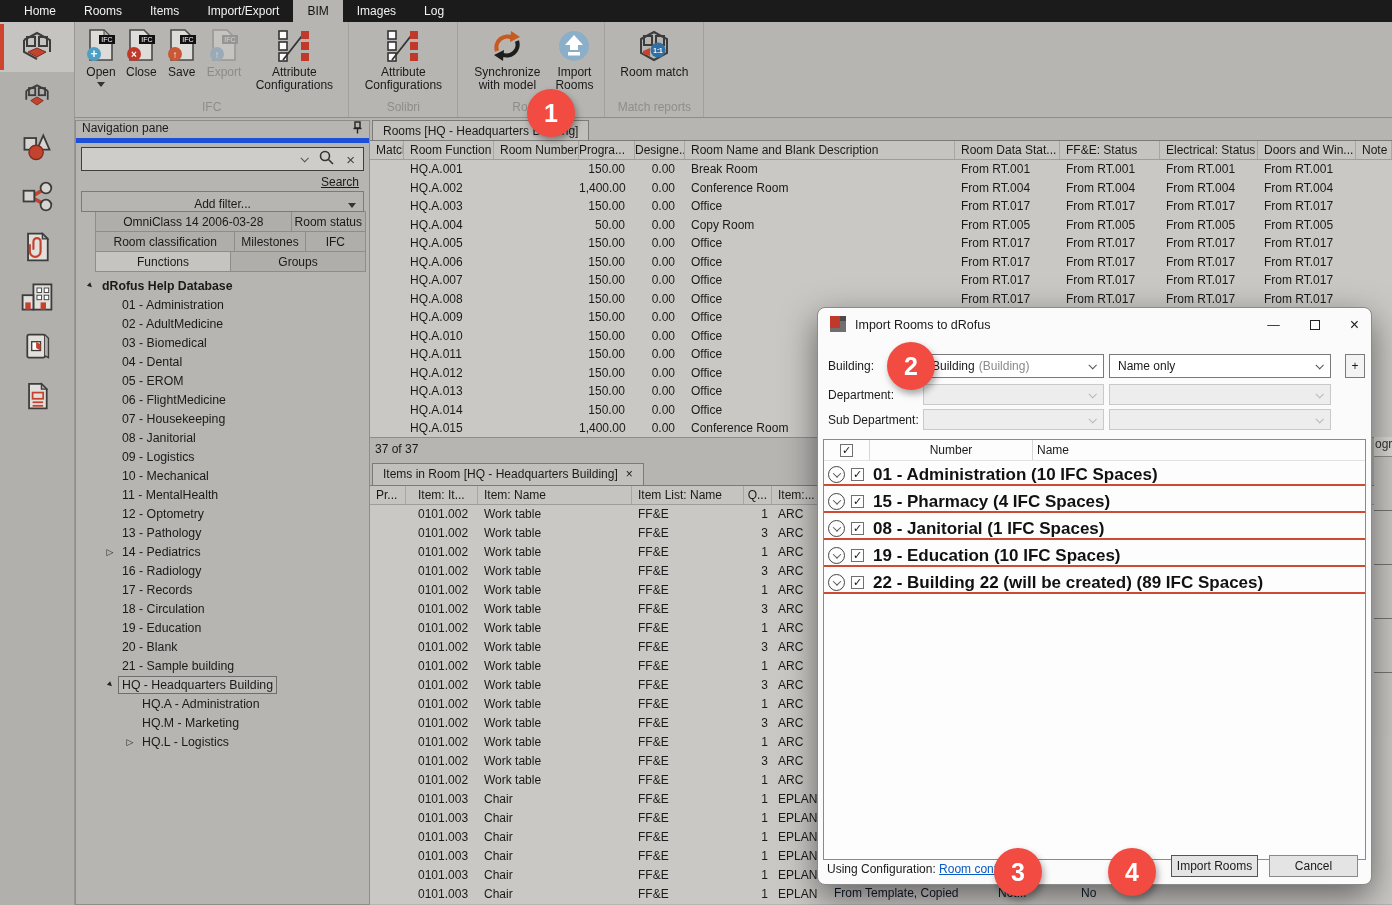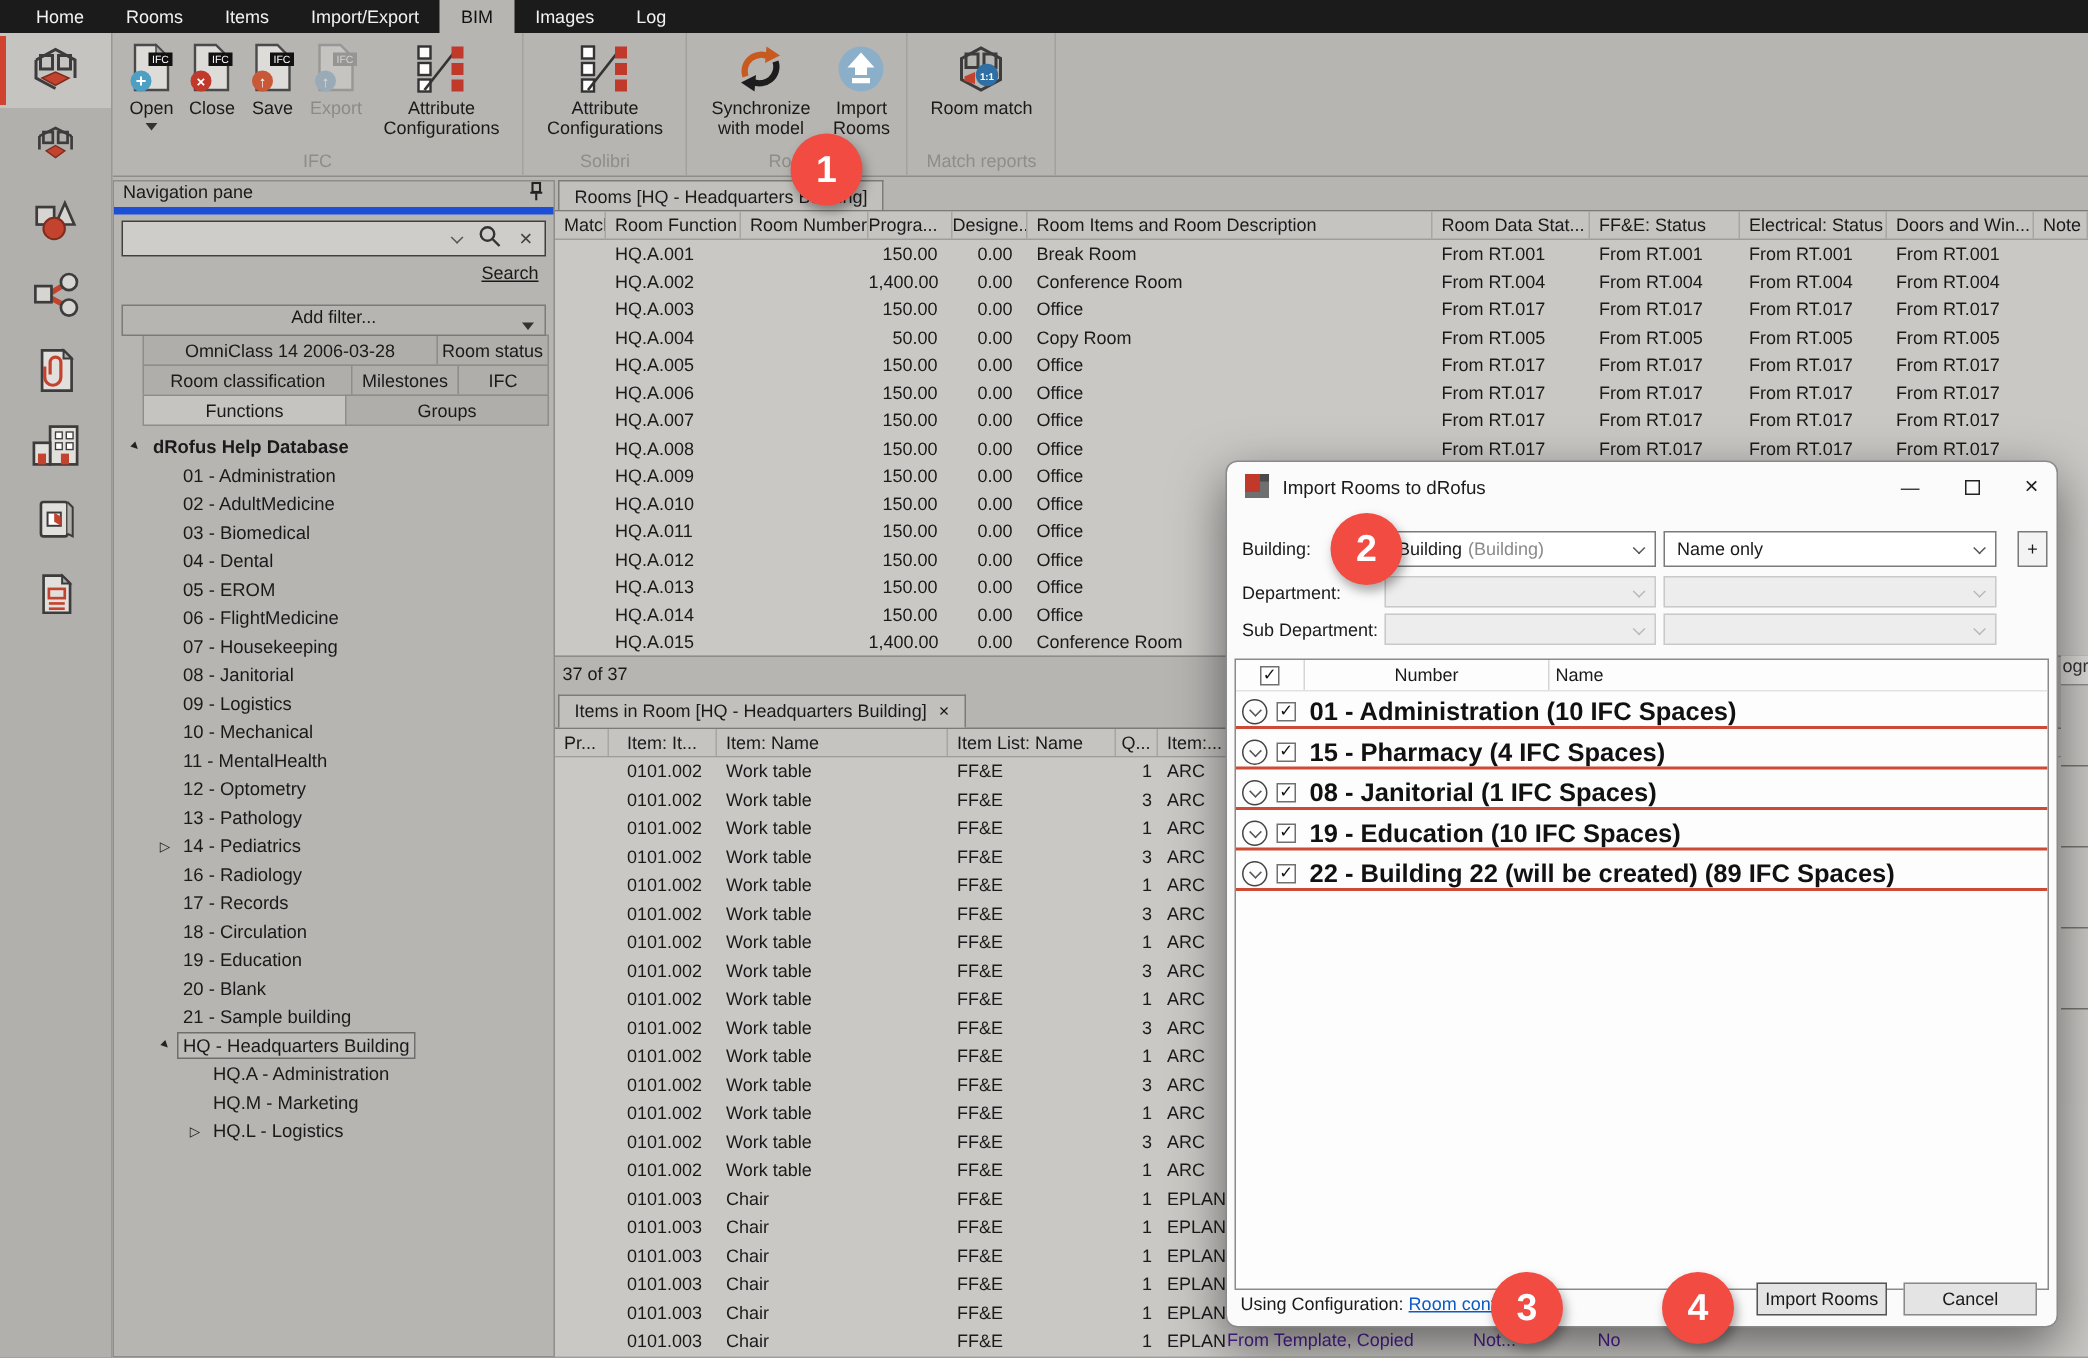--- a/index.html
+++ b/index.html
@@ -31,21 +31,21 @@
 
 
 .navpane{position:absolute;left:75px;top:120px;width:295px;bottom:0;background:#b7b5b2;border:1px solid #8f8d8a}
 .nptitle{height:22px;display:flex;align-items:flex-start;padding:0 6px;border-bottom:5px solid #1d4ed8}
 .nptitle .t{flex:1}
 .searchrow{margin:4px 5px 0;height:24px;background:#cfcdca;border:1px solid #3f3f3f;display:flex;align-items:center}
 .searchrow input{flex:1;border:none;background:transparent;outline:none;height:100%;padding:0 6px;font:inherit}
 .sicons{display:flex;align-items:center;gap:12px;padding-right:8px;color:#444}
 .chev{display:inline-block;width:6px;height:6px;border-right:1.6px solid #555;border-bottom:1.6px solid #555;transform:rotate(45deg) translateY(-1px)}
 .searchlink{text-align:right;padding:4px 10px 2px;text-decoration:underline}
-.addfilter{margin:12px 5px 0;height:21px;border:1px solid #7d7b78;position:relative;display:flex;align-items:flex-start;justify-content:center;background:#b7b5b2}
+.addfilter{margin:0 5px 0;height:21px;border:1px solid #7d7b78;position:relative;display:flex;align-items:flex-end;justify-content:center;background:#b7b5b2}
 .addfilter .caret{position:absolute;right:7px;top:8px}
 .ntrow{display:flex;margin:0 3px;margin-top:-1px}
 .ntrow:first-of-type{margin-top:8px}
 .ntab{flex:1;border:1px solid #8f8d8a;background:#b0aeab;height:21px;display:flex;align-items:center;justify-content:center;margin-left:-1px;cursor:default}
 .ntab:first-child{margin-left:16px}
 .ntab.active{background:#c6c4c1}
 .ntrow1 .ntab:nth-child(1){flex:2.65}
 .ntrow2 .ntab:nth-child(1){flex:2.1}.ntrow2 .ntab:nth-child(2){flex:1.05}.ntrow2 .ntab:nth-child(3){flex:.9}
 .tree{margin-top:4px;overflow:hidden}
 .trow{height:19px;display:flex;align-items:center;font-size:12.3px}
@@ -79,21 +79,21 @@
 .itrow>span{flex:0 0 auto;overflow:hidden;white-space:nowrap;padding-left:6px}
 .itrow>span:nth-child(1){width:36px}
 .itrow>span:nth-child(2){width:72px;padding-left:12px}
 .itrow>span:nth-child(3){width:154px}.itrow>span:nth-child(4){width:112px}
 .itrow>span:nth-child(5){width:28px;text-align:right;padding:0 4px 0 0}
 .itrow>span:nth-child(6){width:70px}
 .irows{overflow:hidden;background:#cac8c5;height:399px}
 .irow{height:19px;line-height:19px}
 
 
-.fragrow{position:absolute;top:886px;left:0;right:0;height:19px;color:#4c1d95;z-index:2}
+.fragrow{position:absolute;top:886px;left:16px;right:0;height:19px;color:#0f172a;z-index:2}
 .fragrow span{position:absolute;white-space:nowrap}
 .rightfrag{position:absolute;left:1374px;top:437px;width:18px;height:300px;background:#c9c7c4;overflow:hidden;z-index:1}
 .rightfrag .fh{height:20px;background:#d9d7d4;border-bottom:1px solid #8f8d8a;padding-left:1px;overflow:hidden;color:#333}
 .rightfrag .sep{height:54px;border-bottom:1px solid #77756f}
 
 
 .dialog{position:absolute;left:817px;top:307px;width:555px;height:578px;background:#fbfbfb;border:1px solid #8a8a8a;
  border-radius:8px;box-shadow:0 12px 34px rgba(0,0,0,.5);z-index:30}
 .dtitle{height:34px;display:flex;align-items:center;padding:0 12px;font-size:12.5px}
 .dtitle .tt{margin-left:9px}
@@ -514,21 +514,21 @@
           <span>Rooms [HQ - Headquarters Building]</span>
         </div>
     </div>
     <div class="rtrow thead">
 
     <span>Match</span>
         <span>Room Function #</span>
         <span>Room Number</span>
         <span>Progra...</span>
         <span>Designe...</span>
-        <span>Room Items and Room Description</span>
+        <span>Room Name and Blank Description</span>
         <span>Room Data Stat...</span>
         <span>FF&amp;E: Status</span>
         <span>Electrical: Status</span>
         <span>Doors and Win...</span>
         <span>Note</span>
       </div>
     <div class="rrows">
 
     <div class="rtrow rrow">
           <span></span>

